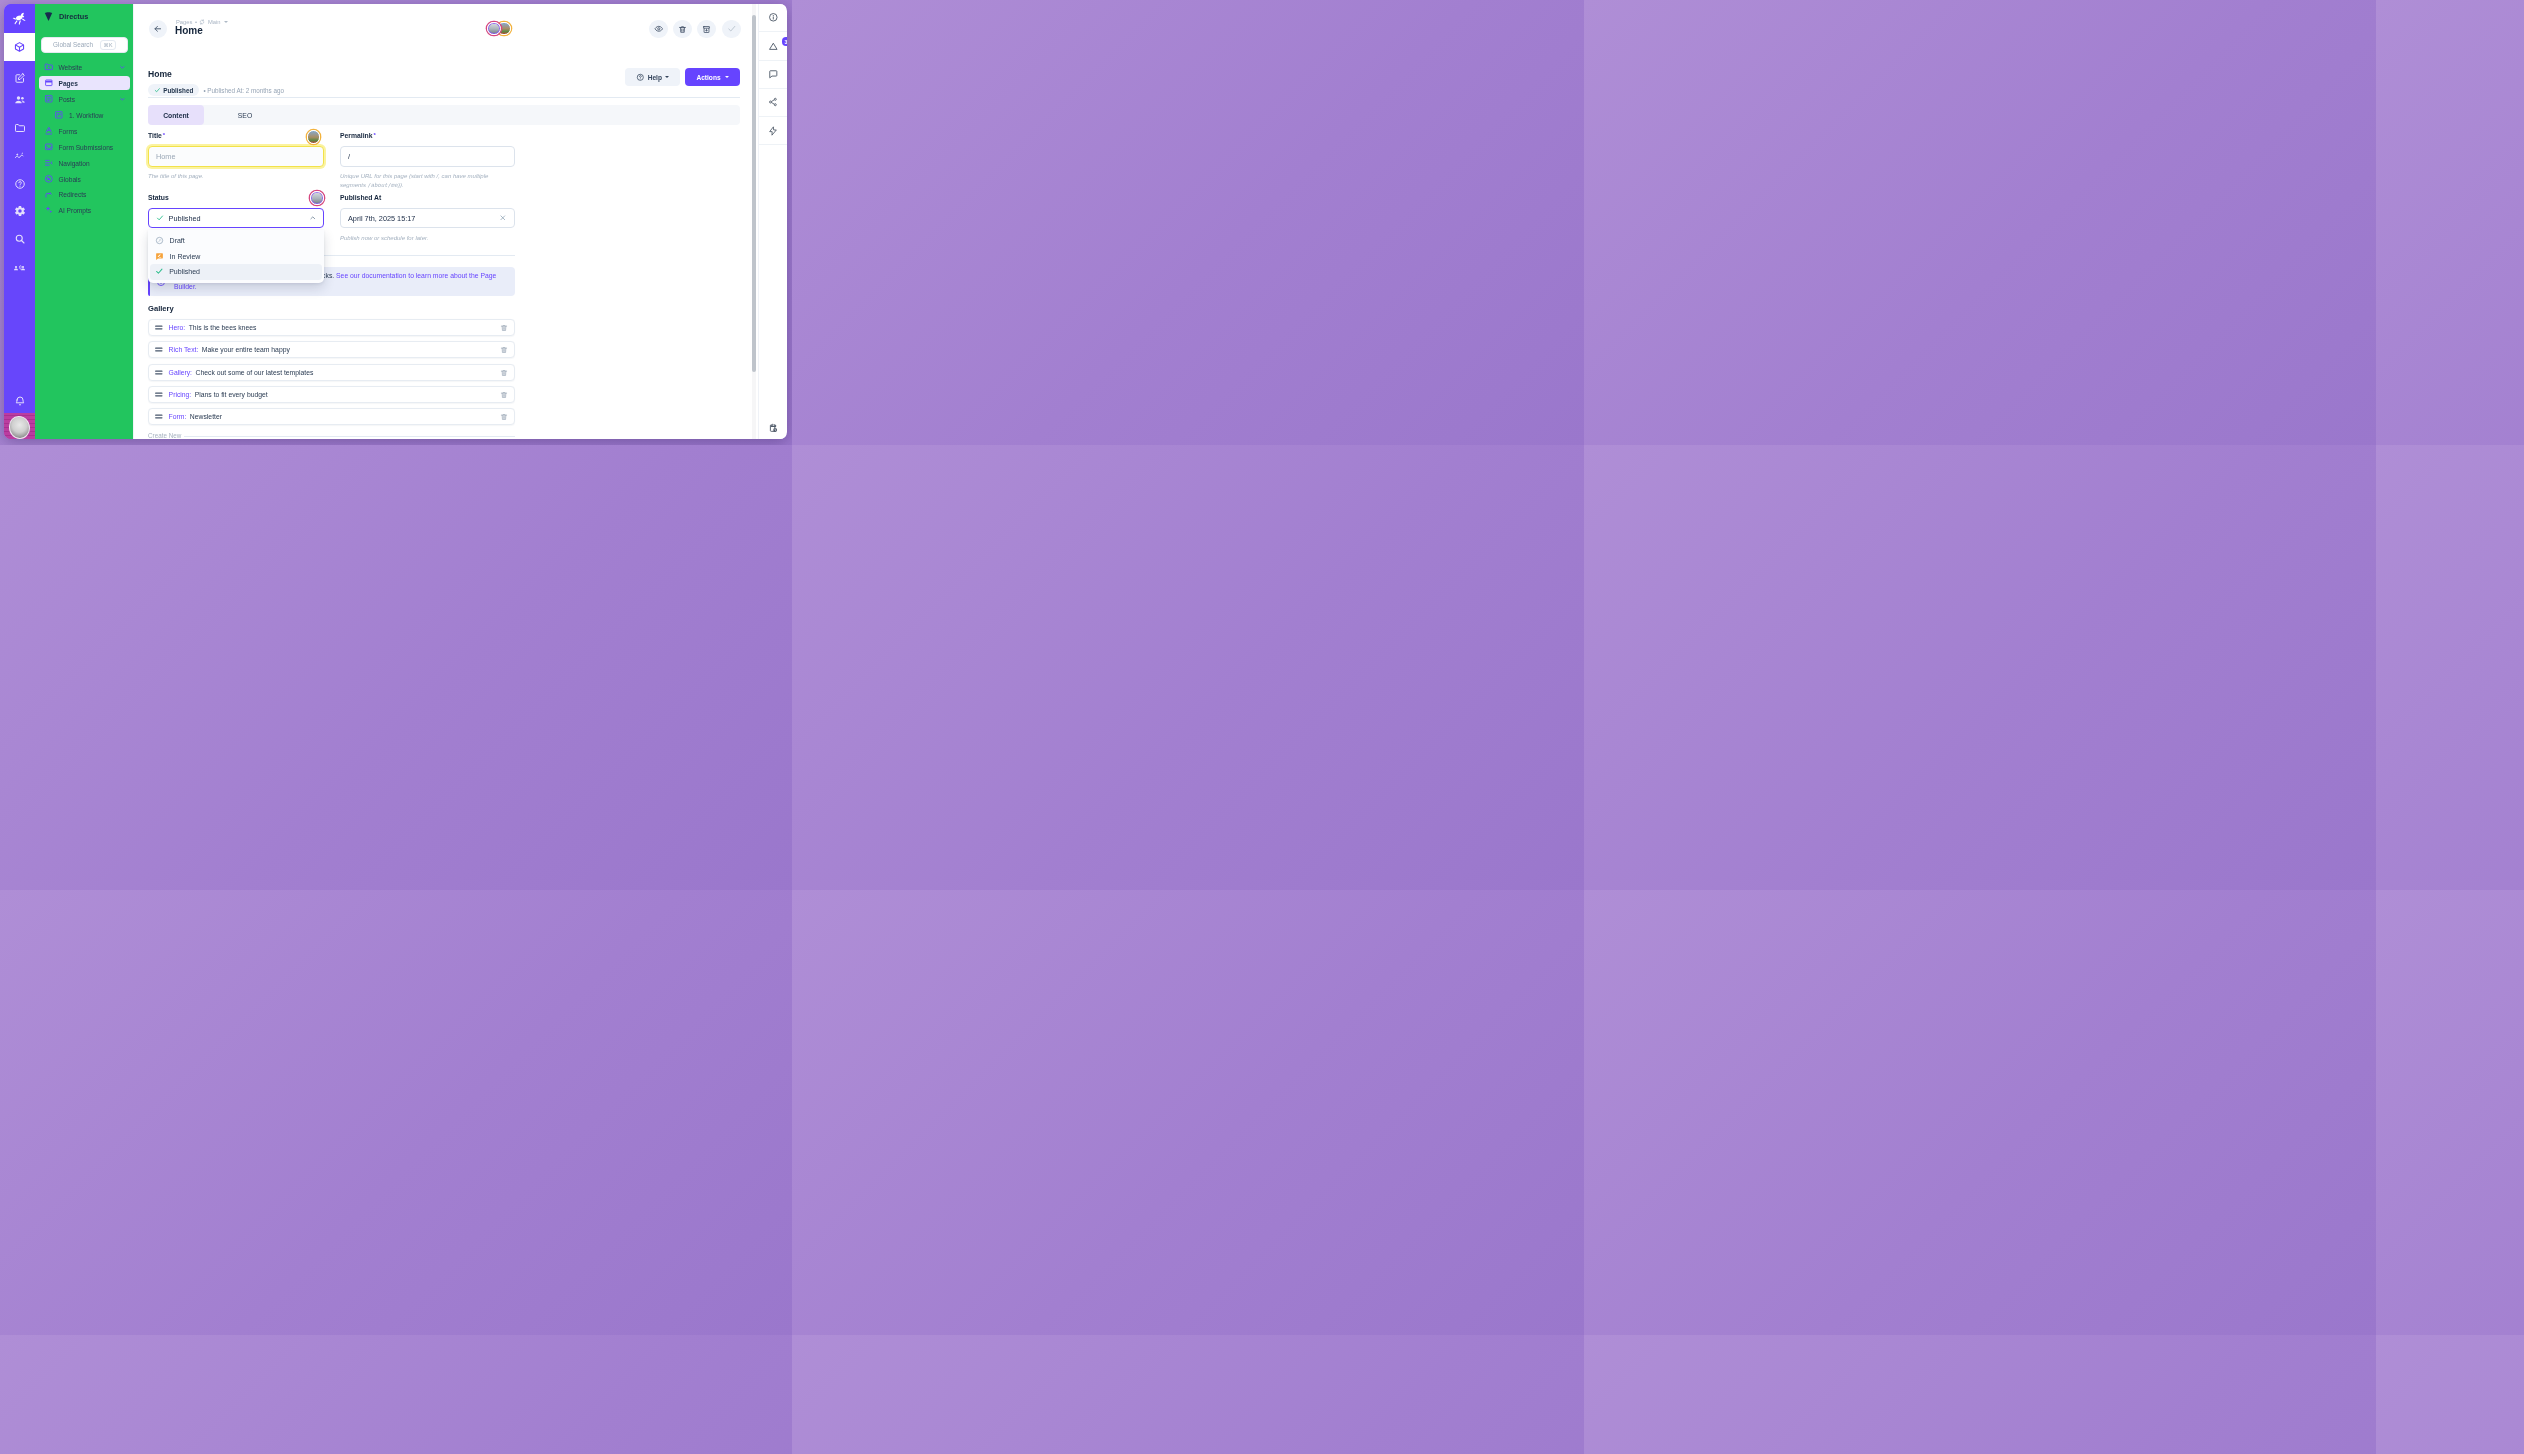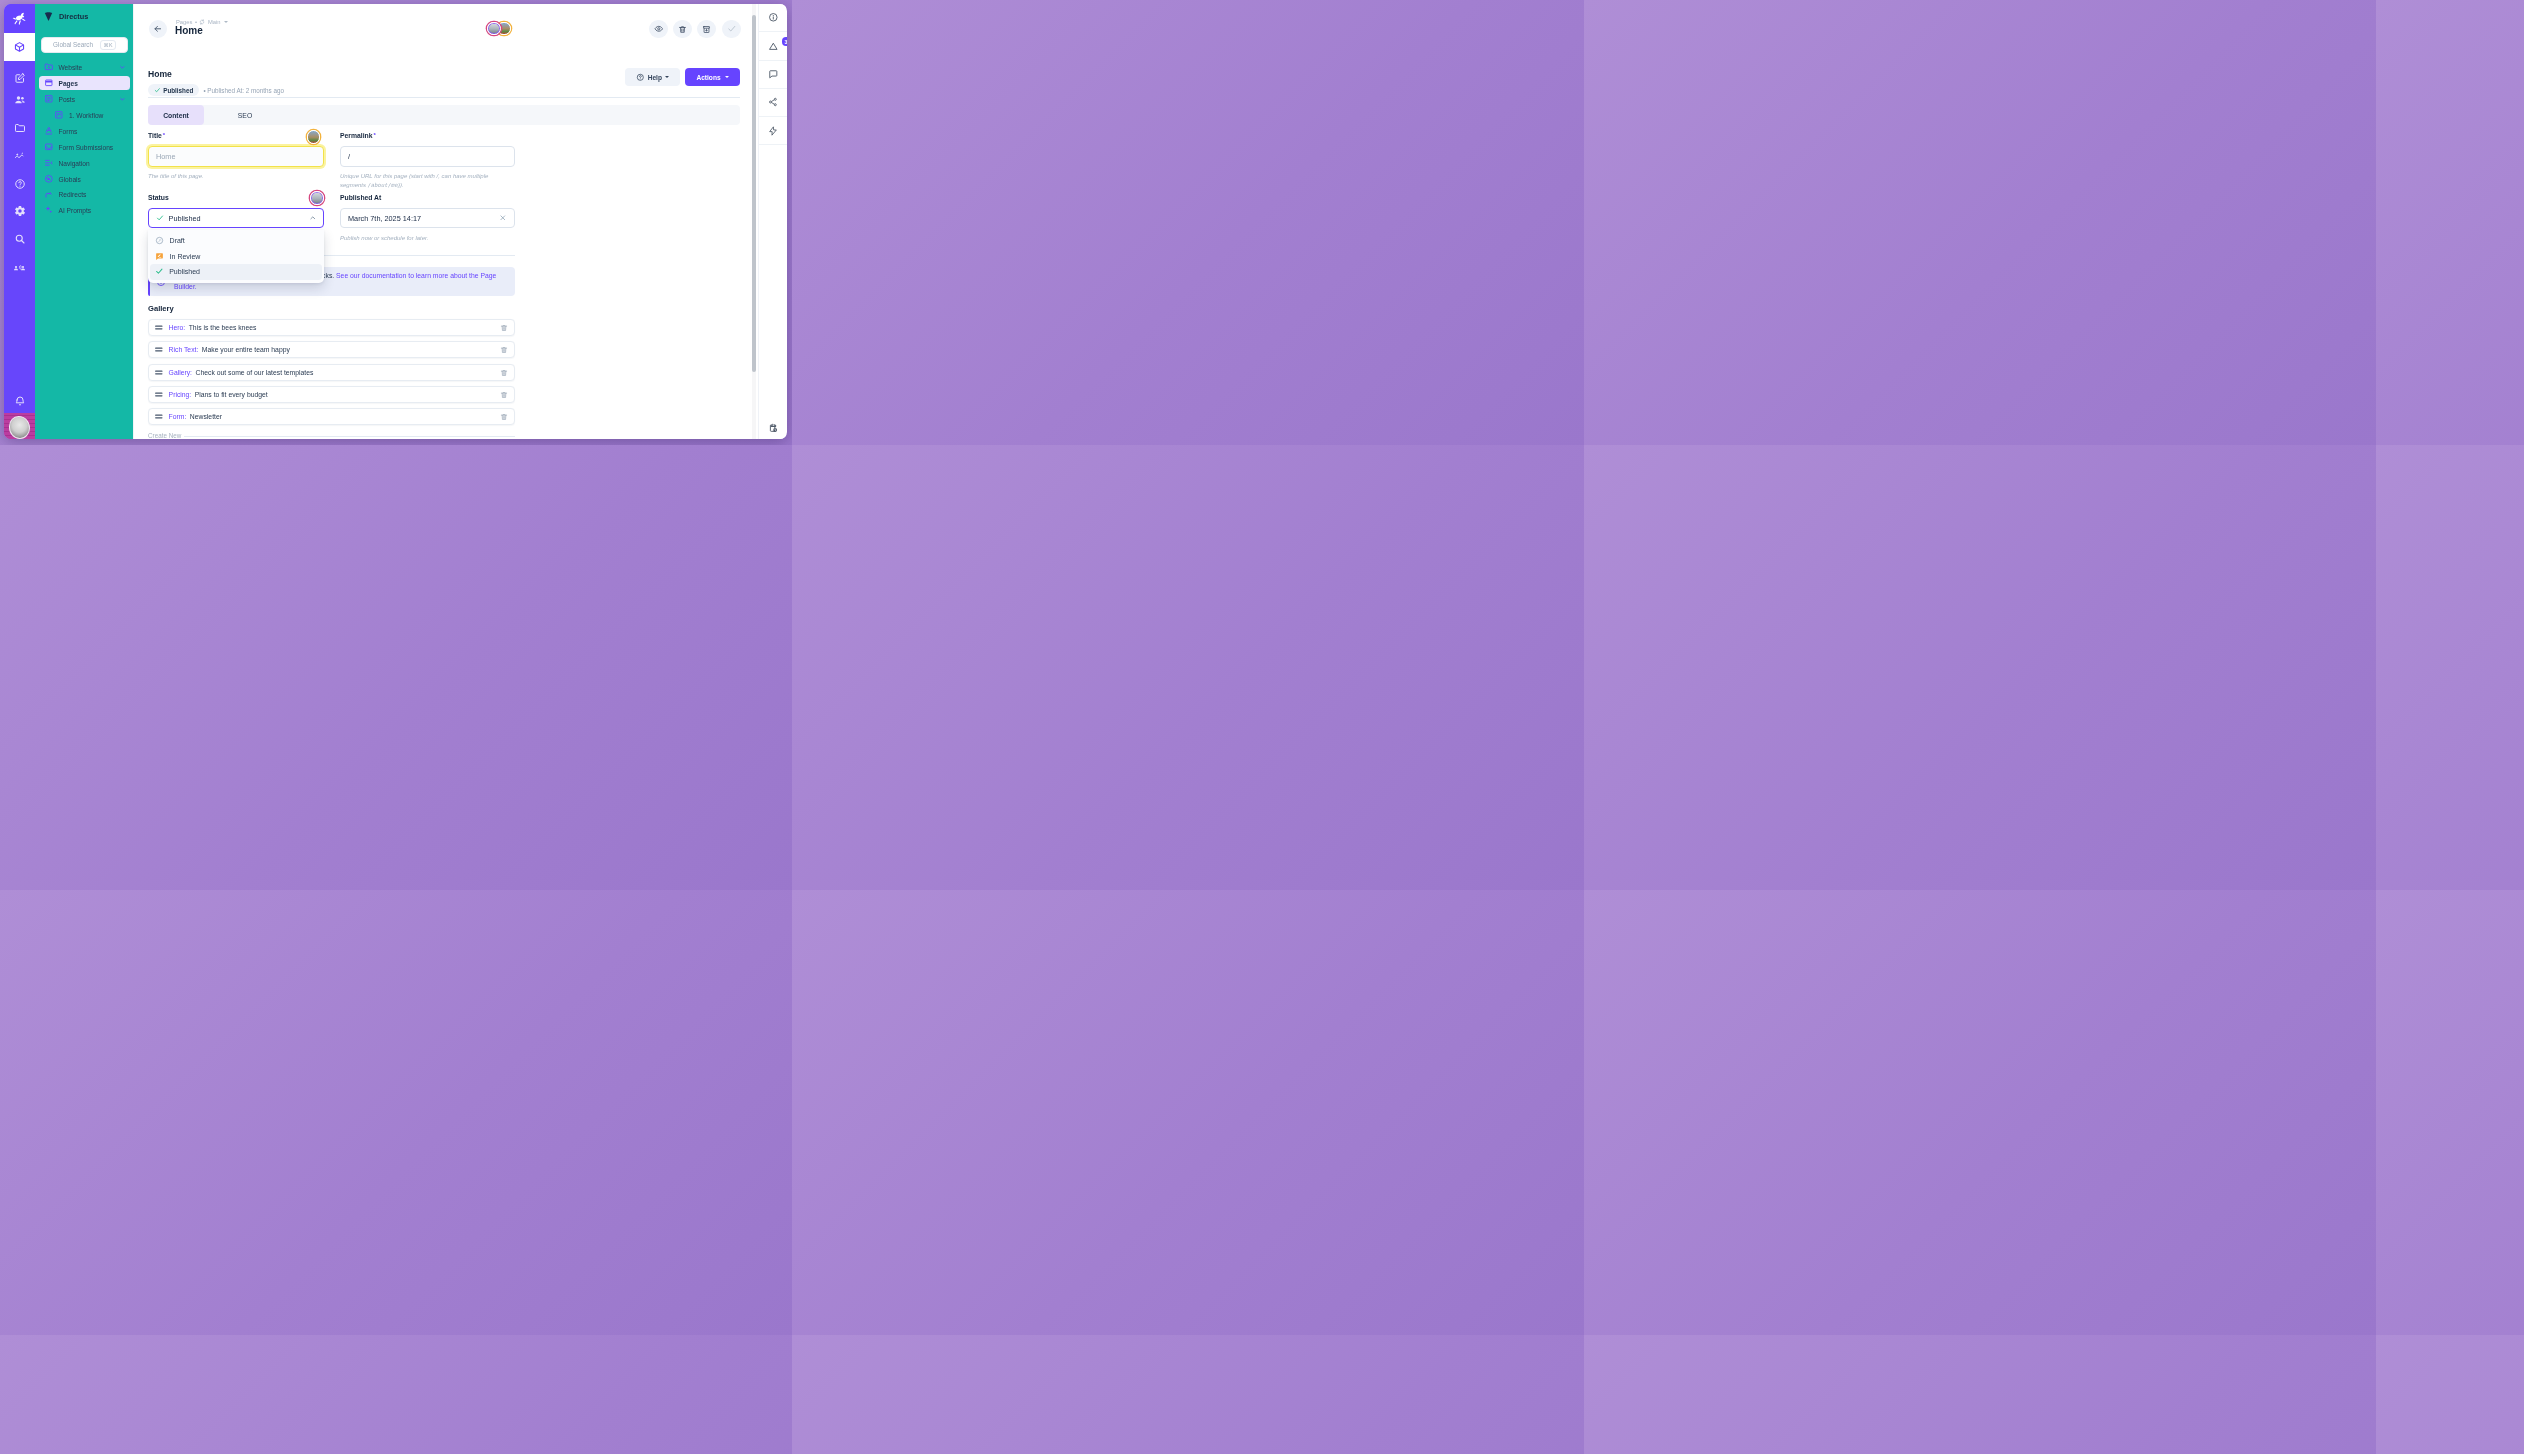--- a/index.html
+++ b/index.html
@@ -21,21 +21,21 @@
   .logo-tile { top:0; height:29px; background:#6644ff; }
   .module-active { top:29px; height:28px; background:#ffffff; color:#6644ff; }
   .rail-ic { position:absolute; left:0; width:31px; height:22px; display:flex; align-items:center; justify-content:center; color:#e4defc; cursor:pointer; }
   .avatar-tile { position:absolute; left:0; top:409px; width:31px; height:26px;
     background:repeating-linear-gradient(0deg,#bb3da0 0 3.5px,#a93090 3.5px 4px),#bb3da0; overflow:hidden; }
   .avatar-face { position:absolute; left:5px; top:2.5px; width:21px; height:23px; border-radius:46% 54% 48% 52%;
     background:radial-gradient(circle at 50% 38%,#e8e8e8 0%,#cfcfcf 45%,#9d9d9d 72%,#5c5c5c 100%);
     border:1px solid #efe7f2; }
 
   
-  .nav { position:absolute; left:31px; top:0; width:99px; height:100%; background:#14b8a6; border-right:0.5px solid #f0f3f7; }
+  .nav { position:absolute; left:31px; top:0; width:99px; height:100%; background:#22c55e; border-right:0.5px solid #f0f3f7; }
   .nav-head { position:absolute; left:8px; top:7px; display:flex; align-items:center; gap:5px; }
   .nav-title { font-size:7.3px; font-weight:700; color:#17293f; }
   .searchbox { position:absolute; left:6px; top:33px; width:87px; height:15.7px; border:0.8px solid #e3e9f0; border-radius:4px;
     display:flex; align-items:center; justify-content:center; gap:4px; color:#9aa8b8; background:#fff; cursor:text; }
   .searchbox input { border:none; outline:none; width:43px; font-size:6.3px; color:#5b6b7d; font-family:"Liberation Sans",sans-serif; background:transparent; }
   .searchbox input::placeholder { color:#9aa8b8; }
   .kbd { font-size:5.3px; color:#9aa8b8; border:0.7px solid #e3e9f0; border-radius:3px; padding:1px 2.5px; }
   .nav-item { position:absolute; left:4px; width:91px; height:14px; border-radius:3.5px; display:flex; align-items:center;
     cursor:pointer; color:#2a3c55; font-size:6.6px; font-weight:500; }
   .nav-item.active { background:#e9e4fd; font-weight:600; color:#1d2f49; }
@@ -512,21 +512,21 @@
         <svg width="8.6" height="8.6" viewBox="0 0 24 24" fill="none" stroke="currentColor" stroke-width="2.8" stroke-linecap="round" stroke-linejoin="round">
             <path d="M4.5 12.5 9.5 17.5 19.5 6"></path>
           </svg>
       </span>
       <span>Published</span>
     </div>
   </div>
 
   <div class="flabel" style="left:336px; top:190px">Published At</div>
   <div class="input pub-input">
-    <span>March 7th, 2025 14:17</span>
+    <span>April 7th, 2025 15:17</span>
     <span class="clear-x">
       <svg width="7.6" height="7.6" viewBox="0 0 24 24" fill="none" stroke="currentColor" stroke-width="2.4" stroke-linecap="round">
           <path d="M6 6l12 12M18 6 6 18"></path>
         </svg>
     </span>
   </div>
   <div class="note" style="left:336px; top:230px">Publish now or schedule for later.</div>
 
   <div class="divider" style="top:251px; width:367px"></div>
 

